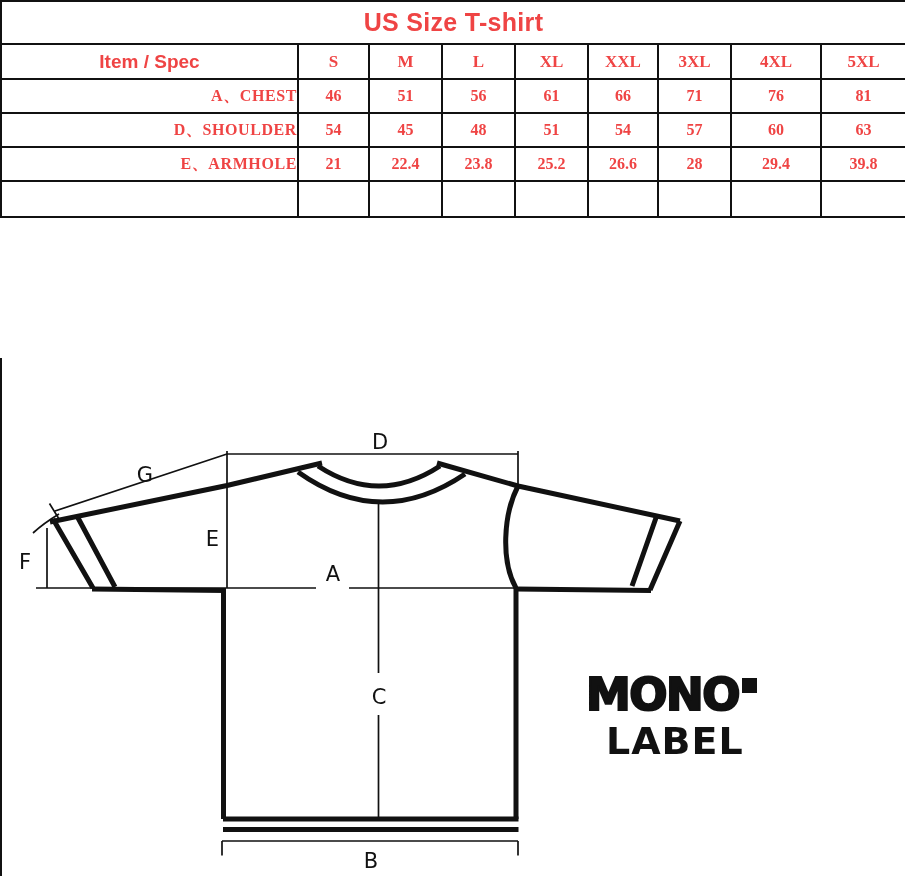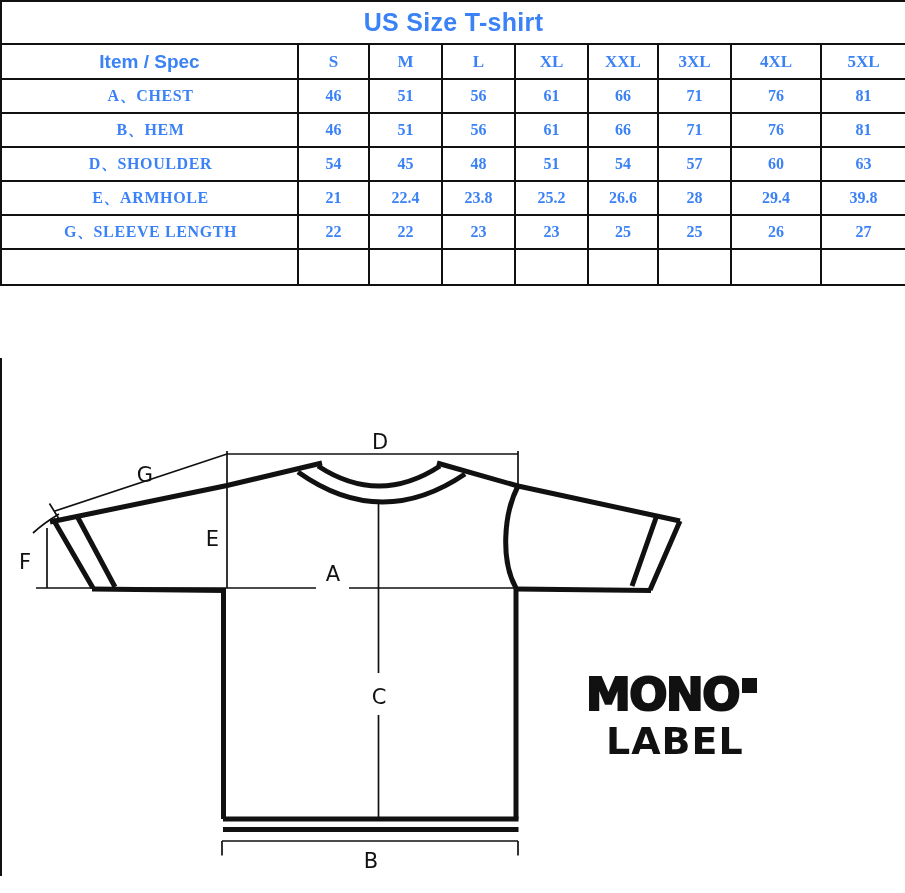--- a/index.html
+++ b/index.html
@@ -1,29 +1,29 @@
 <!DOCTYPE html>
 <html><head>
 <meta charset="utf-8">
 <style>
   html,body{margin:0;padding:0;background:#ffffff;}
   .page{position:relative;width:905px;height:893px;background:#ffffff;overflow:hidden;
-        font-family:"Liberation Sans",sans-serif;color:#3b82f6;}
+        font-family:"Liberation Sans",sans-serif;color:#ef4444;}
   .top-mark{position:absolute;left:357px;top:0;width:203px;height:5px;background:#111;}
 
   table.size-table{position:absolute;left:0;top:0;width:905px;border-collapse:collapse;
         table-layout:fixed;border:2px solid #111;background:#fff;}
   table.size-table th, table.size-table td{border:2px solid #111;padding:0;vertical-align:middle;}
   .title-row th{height:41px;border-bottom:2px solid #111;text-align:center;
         font:bold 25px "Liberation Sans",sans-serif;letter-spacing:0.3px;}
   .header-row th{height:33px;}
   .header-row th.item-spec{font:bold 19px "Liberation Sans",sans-serif;text-align:center;margin-left:36px;}
   .header-row th.size-h{font:bold 17px "Liberation Serif",serif;text-align:center;}
   tbody td{height:32px;text-align:center;font:bold 16px "Liberation Serif",serif;}
-  tbody td.row-label{text-align:center;padding-left:2px;font:bold 16px "Liberation Serif","DejaVu Sans",serif;
+  tbody td.row-label{text-align:right;padding-left:2px;font:bold 16px "Liberation Serif","DejaVu Sans",serif;
         letter-spacing:0.6px;}
   tr.empty-row td{height:34px;}
 
   svg.diagram{position:absolute;left:0;top:357px;width:905px;height:536px;display:block;}
   .thick{stroke:#111;stroke-width:5;fill:none;stroke-linejoin:round;}
   .thin{stroke:#111;stroke-width:1.7;fill:none;}
   .pborder{stroke:#111;stroke-width:2;fill:none;}
   .dim{font:21px "DejaVu Sans",sans-serif;fill:#111;}
   .logo-mono{font:bold 45px "DejaVu Sans",sans-serif;letter-spacing:-1.5px;fill:#111;
         stroke:#111;stroke-width:2.2;}
@@ -70,62 +70,40 @@
         <td>46</td>
         <td>51</td>
         <td>56</td>
         <td>61</td>
         <td>66</td>
         <td>71</td>
         <td>76</td>
         <td>81</td>
       </tr>
       <tr>
-        <td class="row-label">B、HEM</td>
-        <td>46</td>
-        <td>51</td>
-        <td>56</td>
-        <td>61</td>
-        <td>66</td>
-        <td>71</td>
-        <td>76</td>
-        <td>81</td>
-      </tr>
-      <tr>
         <td class="row-label">D、SHOULDER</td>
         <td>54</td>
         <td>45</td>
         <td>48</td>
         <td>51</td>
         <td>54</td>
         <td>57</td>
         <td>60</td>
         <td>63</td>
       </tr>
       <tr>
         <td class="row-label">E、ARMHOLE</td>
         <td>21</td>
         <td>22.4</td>
         <td>23.8</td>
         <td>25.2</td>
         <td>26.6</td>
         <td>28</td>
         <td>29.4</td>
         <td>39.8</td>
-      </tr>
-      <tr>
-        <td class="row-label">G、SLEEVE LENGTH</td>
-        <td>22</td>
-        <td>22</td>
-        <td>23</td>
-        <td>23</td>
-        <td>25</td>
-        <td>25</td>
-        <td>26</td>
-        <td>27</td>
       </tr>
       <tr class="empty-row">
         <td></td>
           <td></td>
         <td></td>
           <td></td>
         <td></td>
           <td></td>
         <td></td>
           <td></td>

